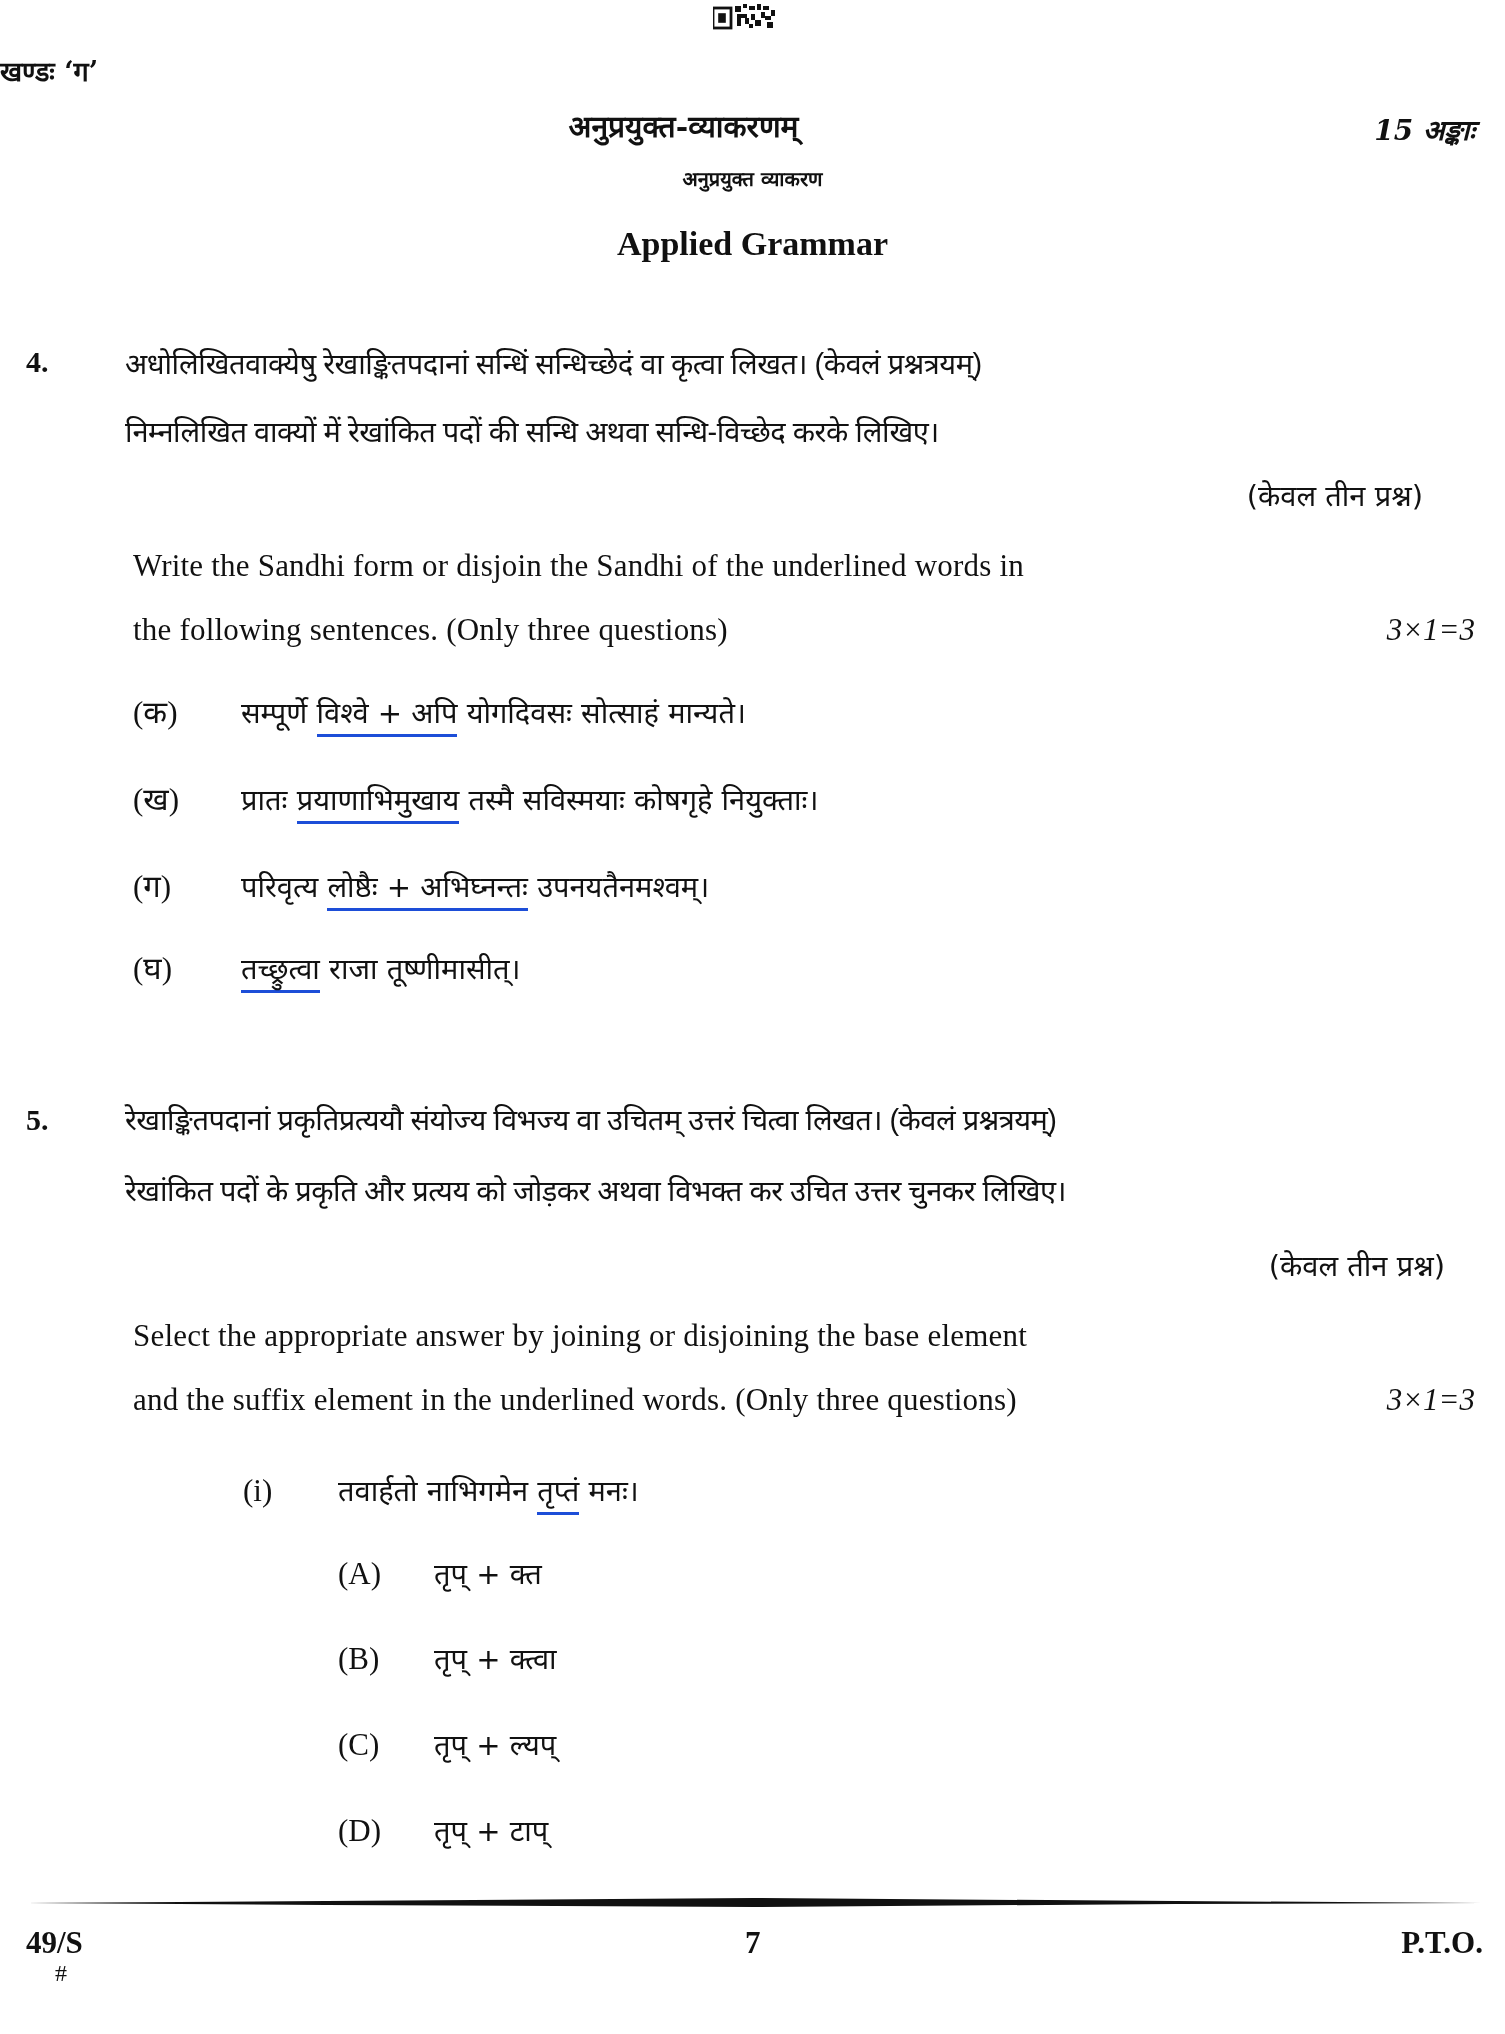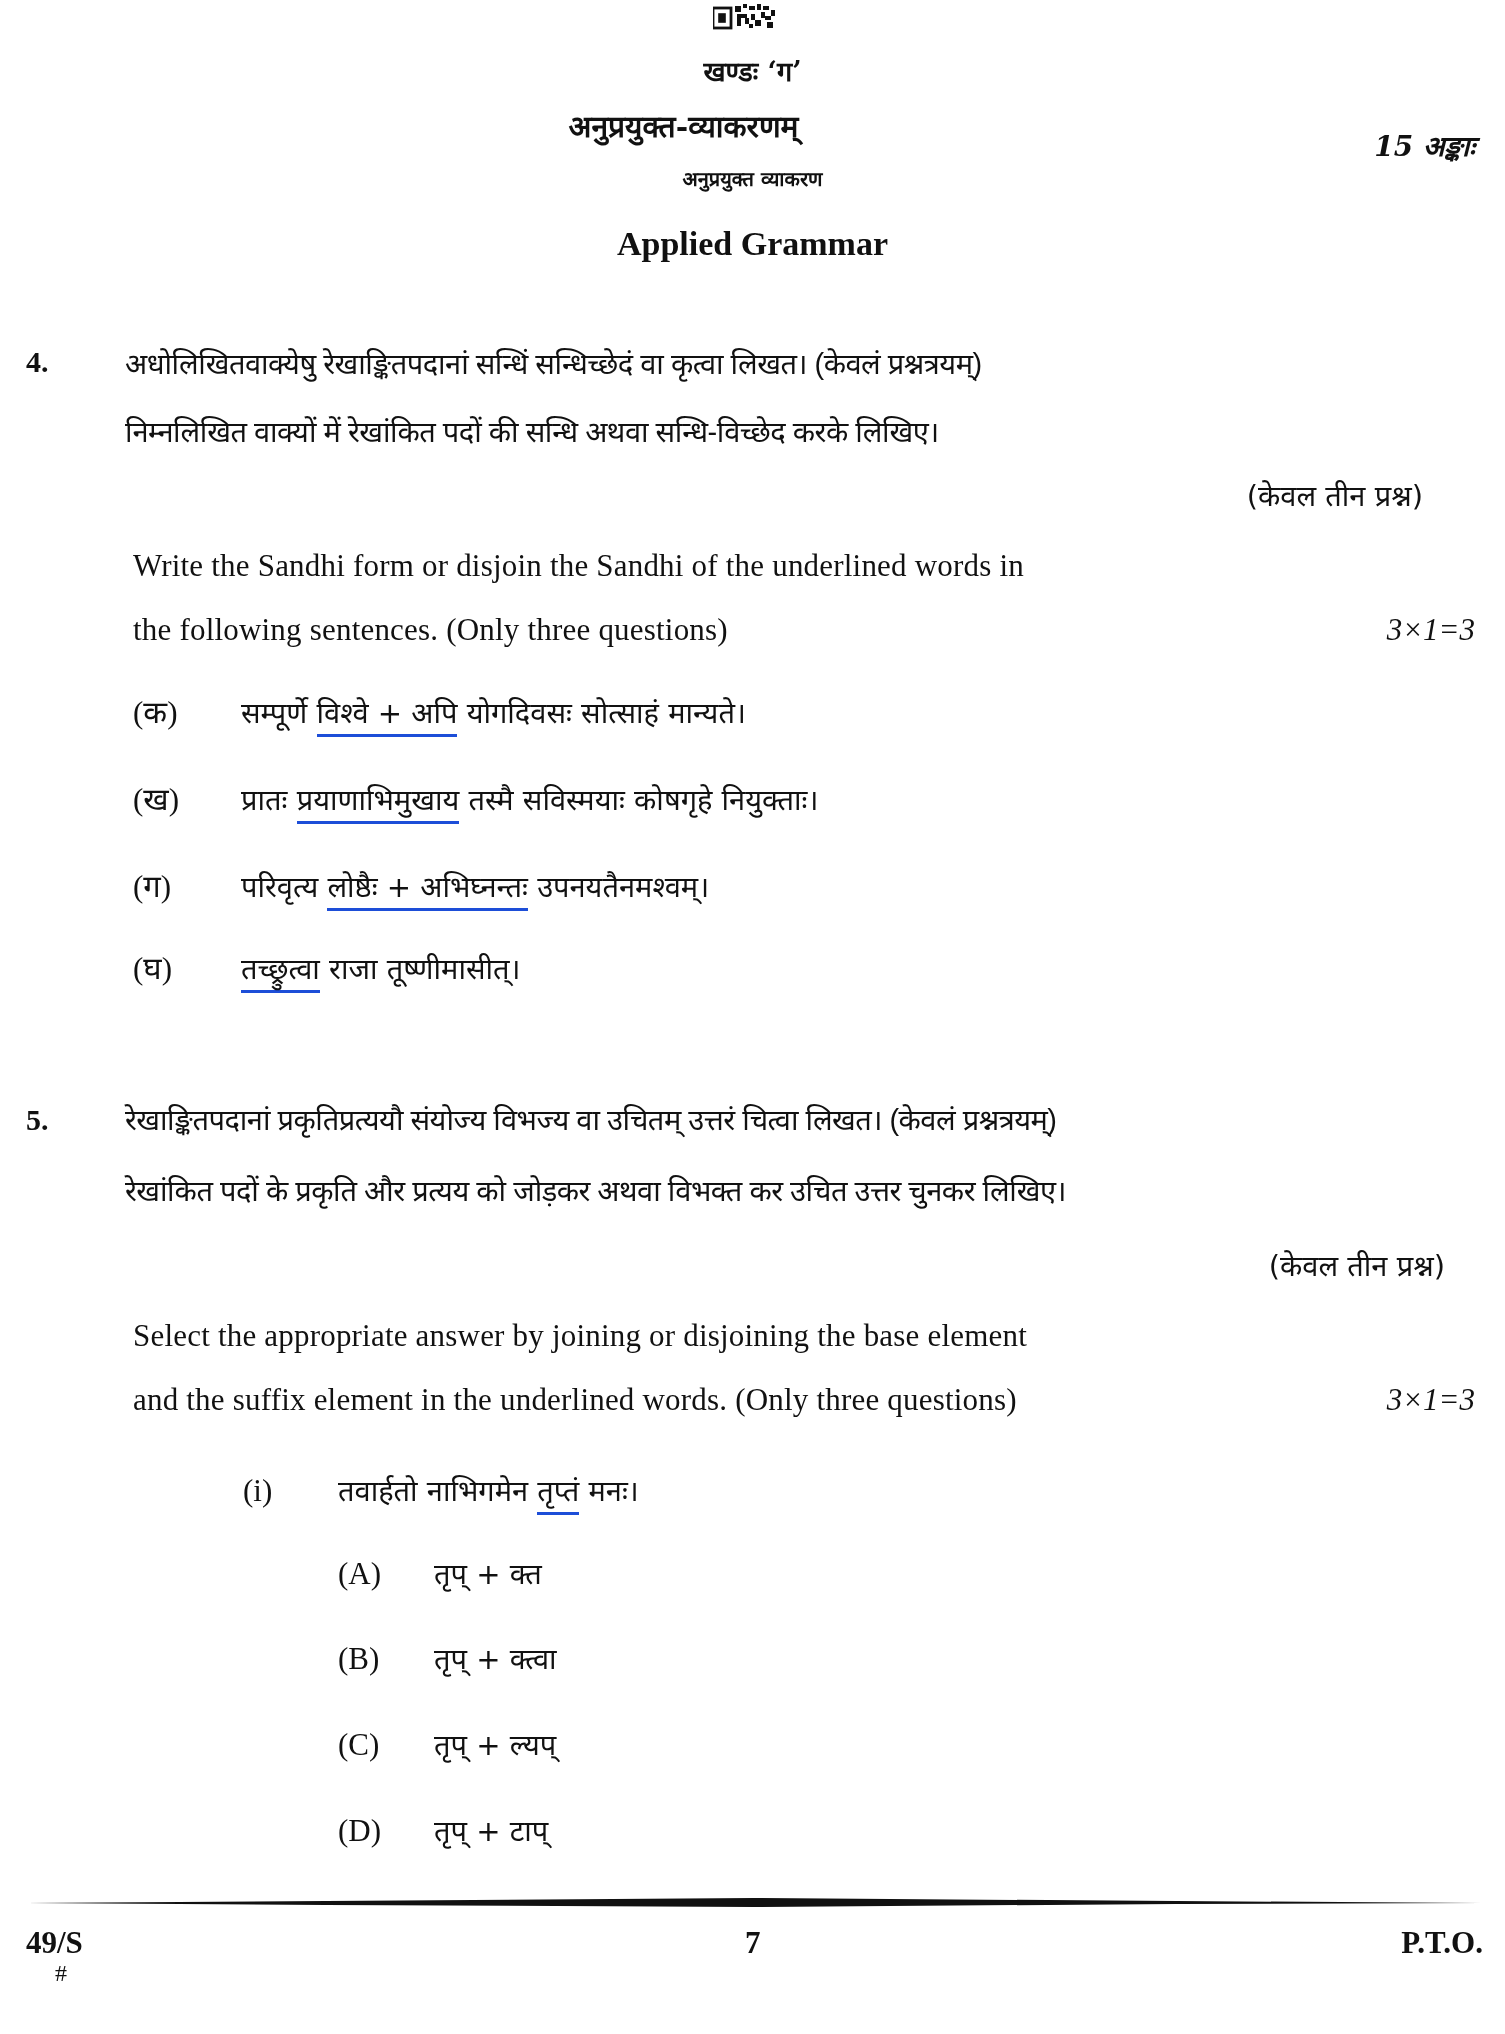--- a/index.html
+++ b/index.html
@@ -5,24 +5,24 @@
   html, body { margin: 0; padding: 0; background: #ffffff; }
   body {
     width: 1505px; height: 2034px; position: relative; overflow: hidden;
     color: #111111;
     font-family: "DejaVu Serif", "Liberation Serif", serif;
   }
   .abs { position: absolute; }
   .qr {
     left: 713px; top: 4px; width: 68px; height: 26px;
   }
-  .center { text-align: center; width: 100%; left: 0; }
+  .center { text-align: left; width: 100%; left: 0; }
   .sec-head { top: 52px; font-size: 27px; font-weight: bold; }
   .title-hi { top: 105px; font-size: 30px; font-weight: bold; left: 0; width: 1367px; text-align:center; }
-  .marks { top: 126px; right: 30px; font-size: 28px; font-weight: bold; font-style: italic; margin-left: 34px; }
+  .marks { top: 110px; right: 30px; font-size: 28px; font-weight: bold; font-style: italic; margin-left: 34px; }
   .title-hi2 { top: 165px; font-size: 20px; font-weight: bold; left: 0; width: 1505px; text-align:center; }
   .title-en { top: 225px; font-size: 34px; font-weight: bold; font-family: "Liberation Serif", serif; left: 0; width: 1505px; text-align:center; }
 
   .qnum { left: 26px; font-size: 30px; font-weight: bold; font-family: "Liberation Serif", serif; }
   .line { left: 125px; font-size: 29px; font-family: Liberation Sans, sans-serif; font-weight: normal; letter-spacing: -0.5px; white-space: nowrap; }
   .en { left: 133px; font-size: 31px; font-family: "Liberation Serif", serif; white-space: nowrap; letter-spacing: 0.2px; }
   .right { font-size: 29px; font-family: "DejaVu Sans", sans-serif; white-space: nowrap; margin-left: 38px; }
   .mk { right: 30px; font-size: 31px; font-style: italic; font-family: "Liberation Serif", serif; }
   .sub { font-size: 29px; font-family: "DejaVu Sans", sans-serif; white-space: nowrap; }
   .sub .lbl { display: inline-block; width: 108px; font-family: "Liberation Serif", serif; font-size: 31px; }

